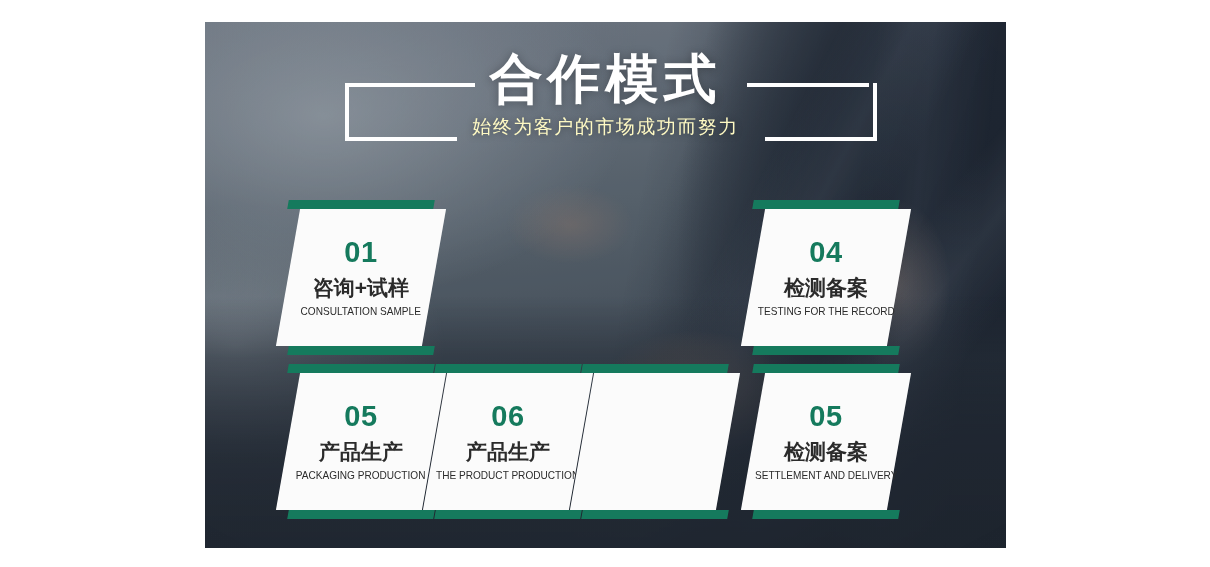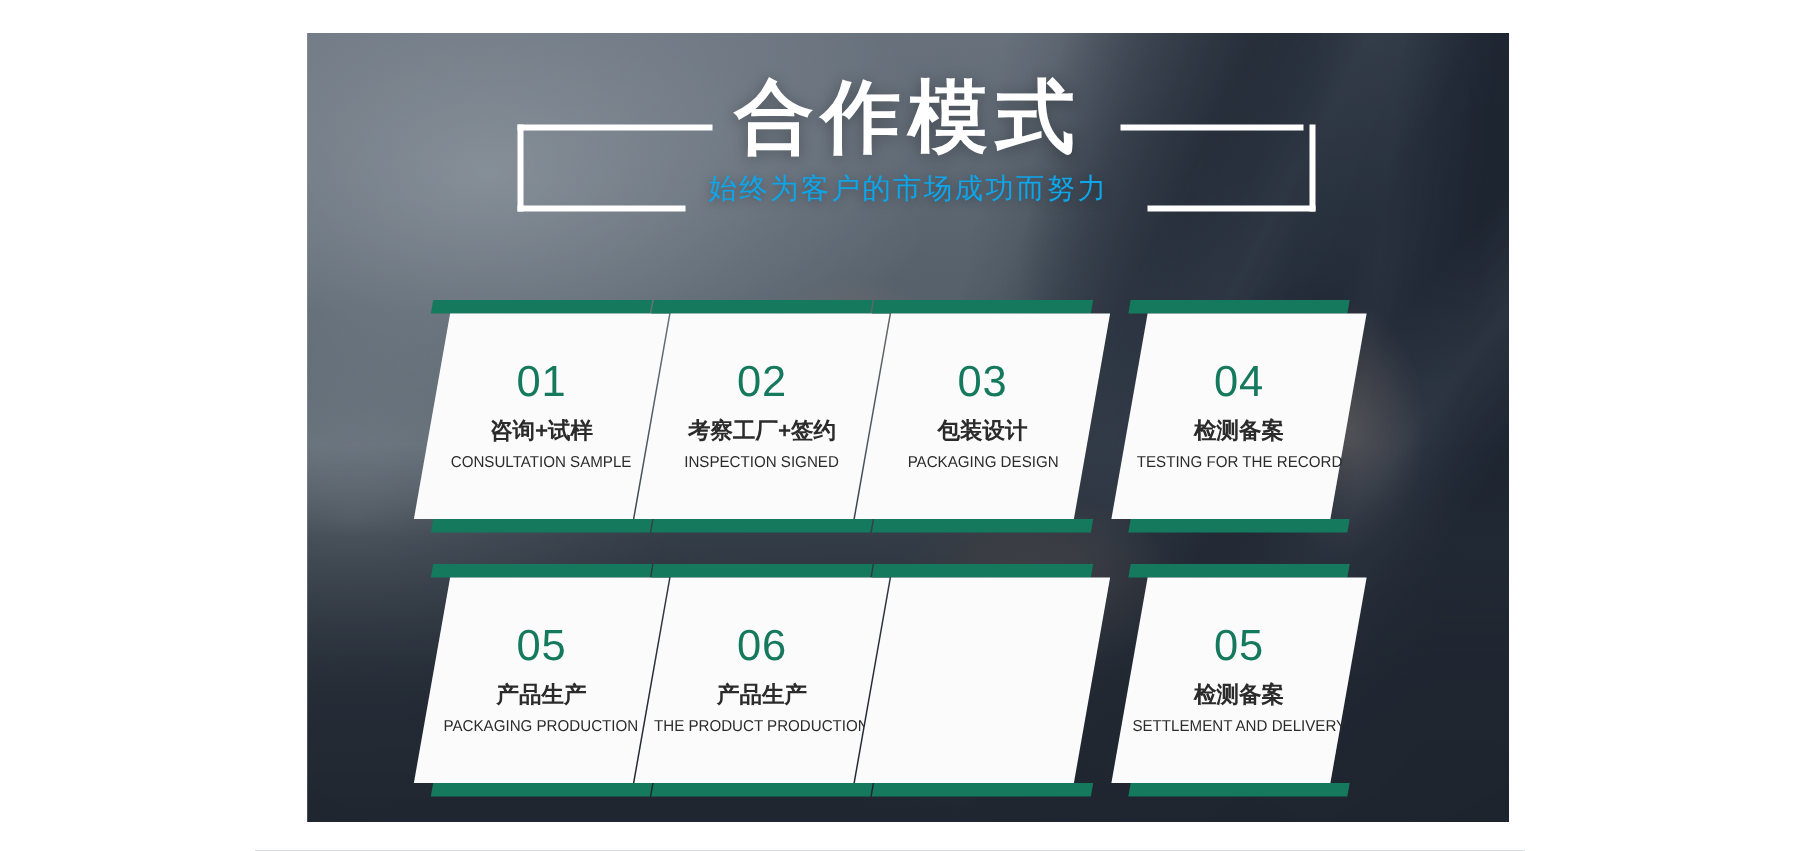--- a/index.html
+++ b/index.html
@@ -126,36 +126,36 @@
     letter-spacing: 5px;
     line-height: 1;
     text-shadow: 0 1px 10px rgba(0,0,0,0.30);
   }
   #subtitle {
     position: absolute;
     left: 0;
     top: 95px;
     width: 801px;
     text-align: center;
-    color: #0ea5e9;
+    color: #fef9c3;
     font-size: 19px;
     letter-spacing: 1.5px;
     line-height: 1;
     text-shadow: 0 1px 7px rgba(0,0,0,0.35);
   }
 
   
   .row {
     position: absolute;
     left: 83px;
     width: 640px;
     height: 155px;
   }
   #row-1 { top: 178px; }
-  #row-2 { top: 354px; }
+  #row-2 { top: 342px; }
 
   .card {
     position: absolute;
     width: 146px;
     height: 155px;
     top: 0;
   }
   .card-c0 { left: 0px; }
   .card-c1 { left: 147px; }
   .card-c2 { left: 294px; }
@@ -199,28 +199,28 @@
     width: 146px;
     height: 137px;
     display: flex;
     flex-direction: column;
     align-items: center;
     justify-content: center;
   }
   .card-num {
     color: #157a5d;
     font-size: 29px;
-    font-weight: normal;
+    font-weight: bold;
     line-height: 1;
     letter-spacing: 0.5px;
     margin-bottom: 10px;
   }
   .card-cn {
     color: #2b2b2b;
-    font-size: 15px;
+    font-size: 21px;
     font-weight: bold;
     line-height: 1;
     letter-spacing: 0px;
     white-space: nowrap;
     margin-bottom: 8px;
   }
   .card-en {
     color: #2b2b2b;
     font-size: 10.5px;
     line-height: 1;
@@ -269,41 +269,21 @@
         <div class="bar-top"></div>
         <div class="card-body"></div>
         <div class="bar-bottom"></div>
         <div class="card-content">
           <div class="card-num">01</div>
           <div class="card-cn">咨询+试样</div>
           <div class="card-en">CONSULTATION SAMPLE</div>
         </div>
       </div>
 
-      <div class="card card-c1">
-        <div class="bar-top"></div>
-        <div class="card-body"></div>
-        <div class="bar-bottom"></div>
-        <div class="card-content">
-          <div class="card-num">02</div>
-          <div class="card-cn">考察工厂+签约</div>
-          <div class="card-en">INSPECTION SIGNED</div>
-        </div>
-      </div>
-
-      <div class="card card-c2">
-        <div class="bar-top"></div>
-        <div class="card-body"></div>
-        <div class="bar-bottom"></div>
-        <div class="card-content">
-          <div class="card-num">03</div>
-          <div class="card-cn">包装设计</div>
-          <div class="card-en">PACKAGING DESIGN</div>
-        </div>
-      </div>
+
 
       <div class="card card-c3">
         <div class="bar-top"></div>
         <div class="card-body"></div>
         <div class="bar-bottom"></div>
         <div class="card-content">
           <div class="card-num">04</div>
           <div class="card-cn">检测备案</div>
           <div class="card-en">TESTING FOR THE RECORD</div>
         </div>

